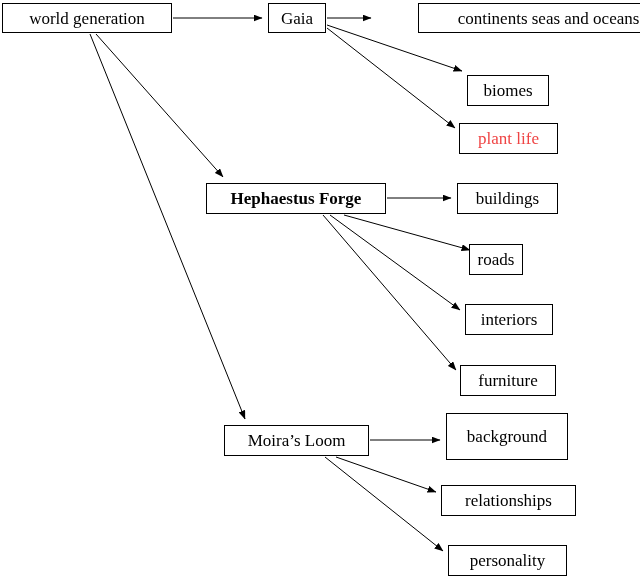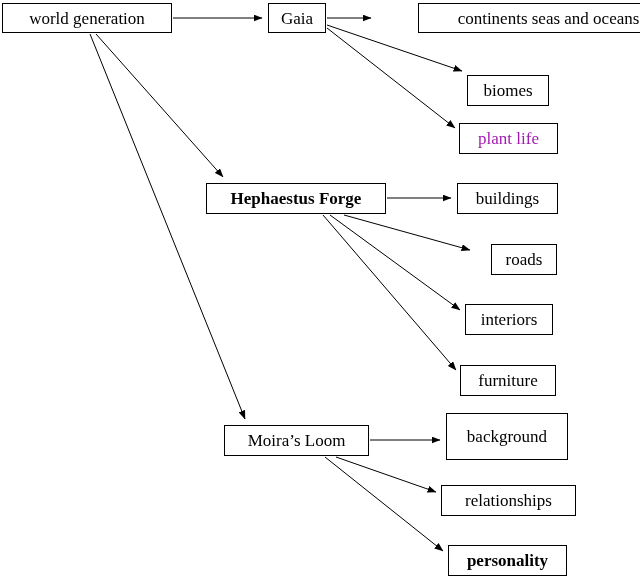--- a/index.html
+++ b/index.html
@@ -64,25 +64,25 @@
         <path d="M 336,457 L 436,492" marker-end="url(#arrowhead)" stroke="#000000"></path>
         <path d="M 325,457 L 443,551" marker-end="url(#arrowhead)" stroke="#000000"></path>
       </g>
   </svg>
 
   <div id="nodes">
       <div class="node" style="left: 2px; top: 3px; width: 170px; height: 30px; border-color: rgb(0, 0, 0); color: rgb(0, 0, 0);">world generation</div>
       <div class="node" style="left: 268px; top: 3px; width: 58px; height: 30px; border-color: rgb(0, 0, 0); color: rgb(0, 0, 0);">Gaia</div>
       <div class="node" style="left: 377px; top: 3px; width: 261px; height: 30px; border-color: rgb(0, 0, 0); color: rgb(0, 0, 0); margin-left: 41px;">continents seas and oceans</div>
       <div class="node" style="left: 467px; top: 63px; width: 82px; height: 31px; border-color: rgb(0, 0, 0); color: rgb(0, 0, 0); margin-top: 12px;">biomes</div>
-      <div class="node" style="left: 459px; top: 123px; width: 99px; height: 31px; border-color: rgb(0, 0, 0); color: #a21caf;">plant life</div>
+      <div class="node" style="left: 459px; top: 123px; width: 99px; height: 31px; border-color: rgb(0, 0, 0); color: #ef4444;">plant life</div>
       <div class="node" style="left: 206px; top: 183px; width: 180px; height: 31px; border-color: rgb(0, 0, 0); color: rgb(0, 0, 0); font-weight: bold;">Hephaestus Forge</div>
       <div class="node" style="left: 457px; top: 183px; width: 101px; height: 31px; border-color: rgb(0, 0, 0); color: rgb(0, 0, 0);">buildings</div>
-      <div class="node" style="left: 491px; top: 244px; width: 66px; height: 31px; border-color: rgb(0, 0, 0); color: rgb(0, 0, 0);">roads</div>
+      <div class="node" style="left: 469px; top: 244px; width: 54px; height: 31px; border-color: rgb(0, 0, 0); color: rgb(0, 0, 0);">roads</div>
       <div class="node" style="left: 465px; top: 304px; width: 88px; height: 31px; border-color: rgb(0, 0, 0); color: rgb(0, 0, 0);">interiors</div>
       <div class="node" style="left: 460px; top: 365px; width: 96px; height: 31px; border-color: rgb(0, 0, 0); color: rgb(0, 0, 0);">furniture</div>
       <div class="node" style="left: 224px; top: 425px; width: 145px; height: 31px; border-color: rgb(0, 0, 0); color: rgb(0, 0, 0);">Moira’s Loom</div>
       <div class="node" style="left: 446px; top: 413px; width: 122px; height: 47px; border-color: rgb(0, 0, 0); color: rgb(0, 0, 0);">background</div>
       <div class="node" style="left: 441px; top: 485px; width: 135px; height: 31px; border-color: rgb(0, 0, 0); color: rgb(0, 0, 0);">relationships</div>
-      <div class="node" style="left: 448px; top: 545px; width: 119px; height: 31px; border-color: rgb(0, 0, 0); color: rgb(0, 0, 0); font-weight: bold;">personality</div>
+      <div class="node" style="left: 448px; top: 545px; width: 119px; height: 31px; border-color: rgb(0, 0, 0); color: rgb(0, 0, 0);">personality</div>
     </div>
 
 </div>
 
 </body></html>

